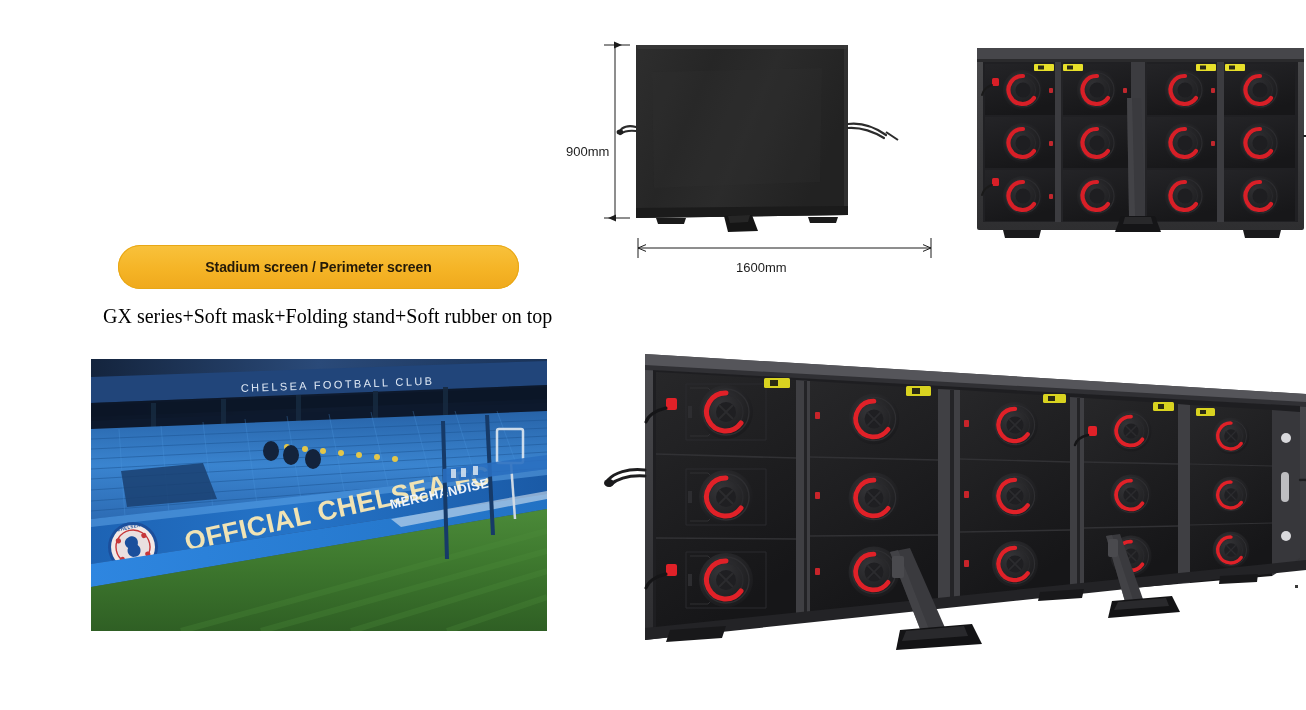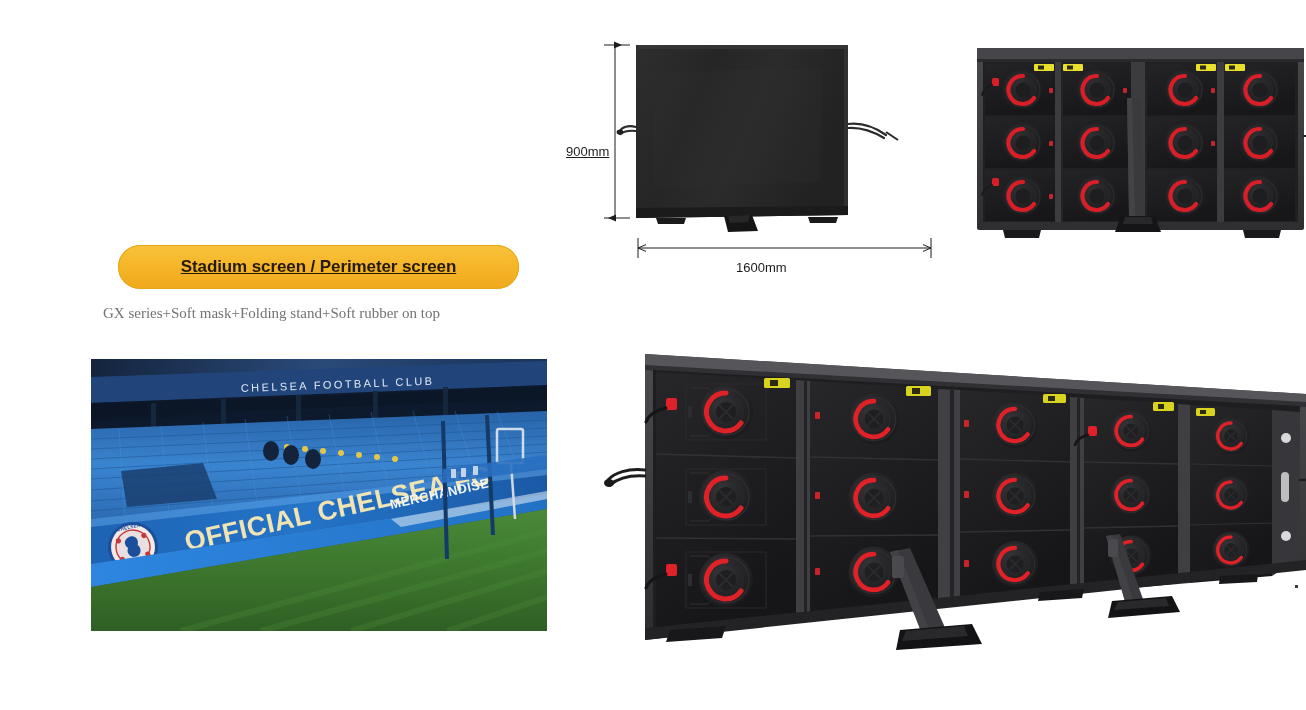--- a/index.html
+++ b/index.html
@@ -31,35 +31,34 @@
     width: 401px;
     height: 44px;
     border-radius: 22px;
     background: linear-gradient(180deg, #f8c23c 0%, #f5b426 55%, #efa91c 100%);
     box-shadow: inset 0 0 0 1px #e8a715;
     display: flex;
     align-items: center;
     justify-content: center;
   }
   #title-badge .badge-text {
-    font-size: 17px;
+    font-size: 14px;
     font-weight: 700;
     color: #241a08;
     letter-spacing: -0.1px;
     white-space: nowrap;
-    text-decoration: underline;
   }
 
   #subtitle {
     position: absolute;
     left: 103px;
     top: 305px;
     font-family: "Liberation Serif", serif;
-    font-size: 15px;
-    color: #737373;
+    font-size: 20px;
+    color: #000000;
     white-space: nowrap;
   }
 
   
   #stadium-photo {
     position: absolute;
     left: 91px;
     top: 359px;
     width: 456px;
     height: 272px;
@@ -77,21 +76,21 @@
     height: 252px;
   }
   #dimension-drawing svg { display: block; }
   .dimlabel {
     position: absolute;
     font-size: 13px;
     color: #1d1d1d;
     font-family: "Liberation Sans", sans-serif;
     white-space: nowrap;
   }
-  #height-dim-label { left: 14px; top: 112px; text-decoration: underline; }
+  #height-dim-label { left: 14px; top: 112px; }
   #width-dim-label  { left: 184px; top: 228px; }
 
   
   #rear-view-top {
     position: absolute;
     left: 975px;
     top: 40px;
     width: 331px;
     height: 205px;
   }

